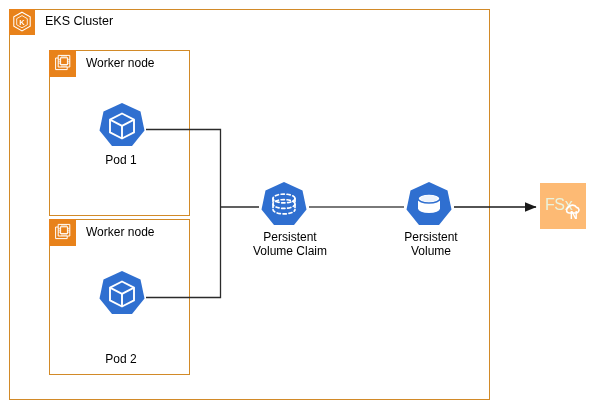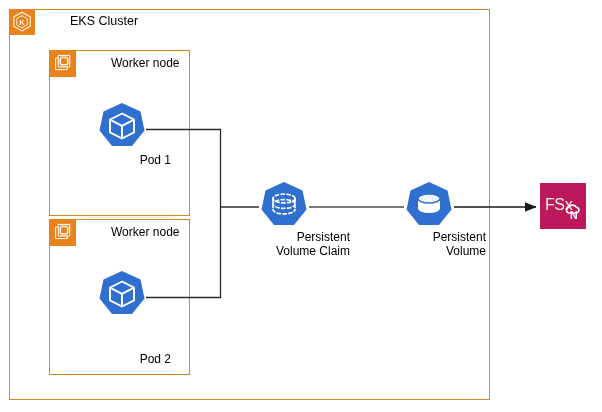--- a/index.html
+++ b/index.html
@@ -24,46 +24,46 @@
   #node-box-2{left:49px;top:219px;width:141px;height:156px;}
 
   
   .svc-tile{position:absolute;background:#E8821A;}
   #eks-tile{left:9px;top:9px;width:26px;height:26px;}
   #node-tile-1{left:49px;top:50px;width:27px;height:27px;}
   #node-tile-2{left:49px;top:219px;width:27px;height:27px;}
   .svc-tile svg{display:block;width:100%;height:100%;}
 
   
-  .lbl{position:absolute;white-space:pre;line-height:1.18;margin-left:25px;}
+  .lbl{position:absolute;white-space:pre;line-height:1.18;}
   #eks-label{left:45px;top:14px;font-size:12.5px;}
   #node-label-1{left:86px;top:56px;font-size:12px;}
   #node-label-2{left:86px;top:225px;font-size:12px;}
 
   .node-caption{
-    position:absolute;text-align:right;font-size:12px;line-height:14px;
+    position:absolute;text-align:center;font-size:12px;line-height:14px;
     white-space:pre-line;
   }
   #cap-pod-1{left:71px;top:153px;width:100px;}
   #cap-pod-2{left:71px;top:321px;width:100px;margin-top:31px;}
   #cap-pvc{left:230px;top:230px;width:120px;}
   #cap-pv{left:376px;top:230px;width:110px;}
 
   
   .k8s-icon{position:absolute;}
   .k8s-icon svg{display:block;}
   #icon-pod-1{left:96px;top:101px;width:52px;height:50px;}
   #icon-pod-2{left:96px;top:269px;width:52px;height:50px;}
   #icon-pvc{left:258px;top:180px;width:52px;height:50px;}
   #icon-pv{left:403px;top:180px;width:52px;height:50px;}
 
   
   #fsx-tile{
     position:absolute;left:540px;top:183px;width:46px;height:46px;
-    background:#be185d;
+    background:#fdba74;
   }
   #fsx-tile svg{display:block;width:100%;height:100%;}
 
   
   #connectors{position:absolute;left:0;top:0;width:602px;height:412px;pointer-events:none;}
 </style>
 </head>
 <body>
 
 <div class="canvas">

